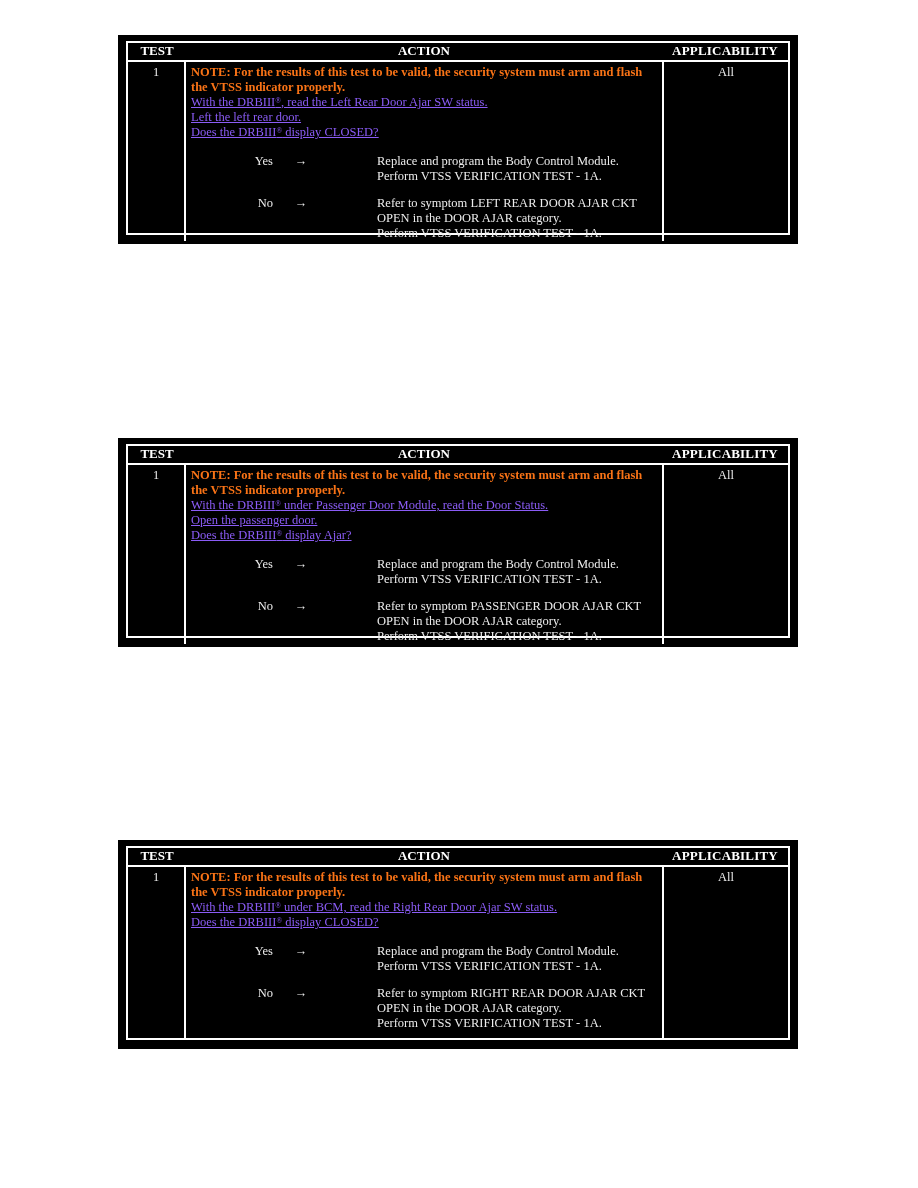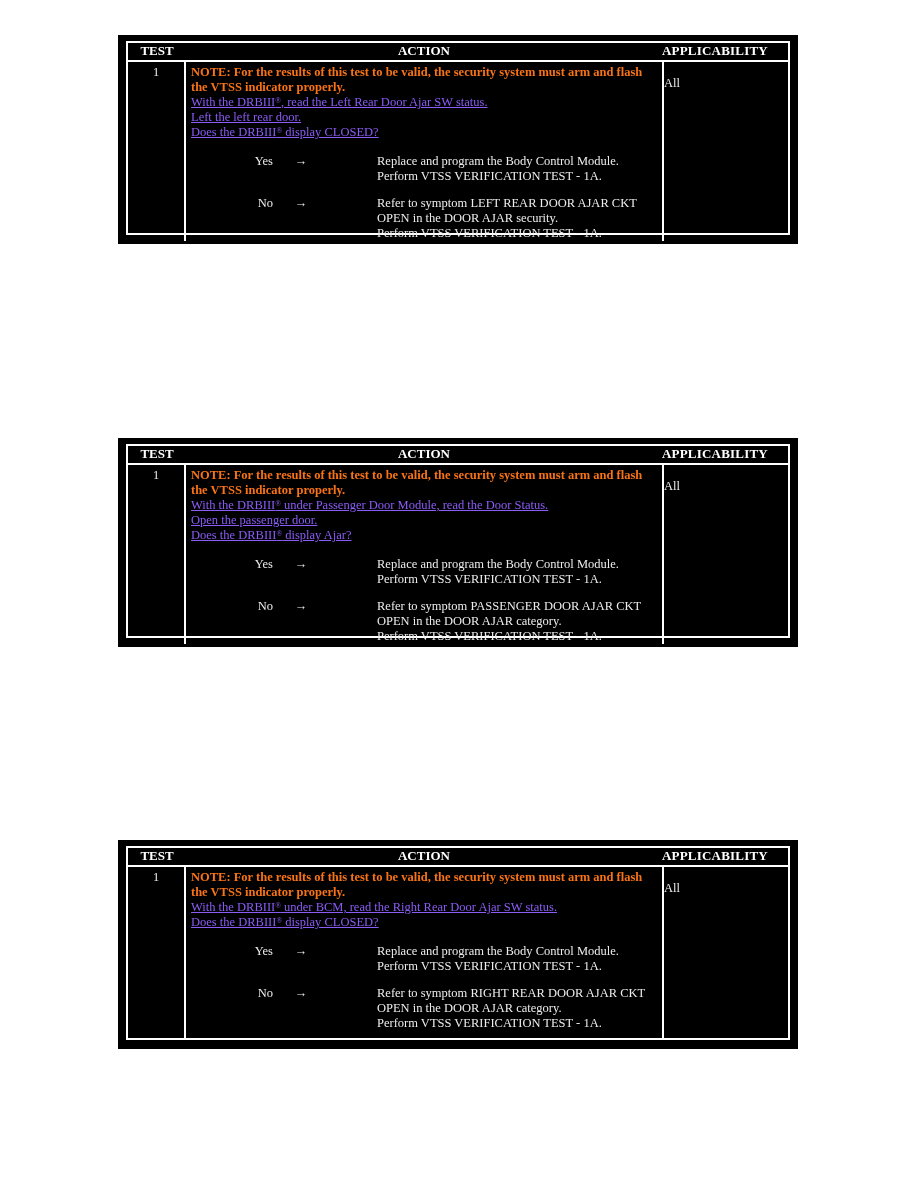--- a/index.html
+++ b/index.html
@@ -40,21 +40,21 @@
     display: flex;
     border-bottom: 2px solid #ffffff;
     color: #ffffff;
     font-weight: bold;
     font-size: 13px;
     line-height: 14px;
     padding: 1px 0 2px 0;
   }
   .header-row .h-test { width: 58px; text-align: center; }
   .header-row .h-action { flex: 1; text-align: center; }
-  .header-row .h-appl { width: 126px; letter-spacing: 0.2px; }
+  .header-row .h-appl { width: 126px; text-align: center; letter-spacing: 0.2px; }
   .body-row {
     flex: 1;
     display: flex;
     color: #ededed;
     font-size: 12.5px;
     line-height: 15px;
   }
   .test-cell {
     width: 56px;
     border-right: 2px solid #ffffff;
@@ -63,22 +63,22 @@
     box-sizing: content-box;
   }
   .action-cell {
     flex: 1;
     border-right: 2px solid #ffffff;
     padding: 3px 2px 0 5px;
     overflow: hidden;
   }
   .appl-cell {
     width: 124px;
-    text-align: left;
-    padding-top: 14px;
+    text-align: center;
+    padding-top: 3px;
   }
   .note-line {
     font-weight: bold;
     color: #f97316;
   }
   .step-line { color: #8b5cf6; text-decoration: underline; }
   .branch {
     display: flex;
     margin-top: 12px;
   }
@@ -124,21 +124,21 @@
             <div class="branch-arrow">→</div>
             <div class="branch-text">
               <div>Replace and program the Body Control Module.</div>
               <div>Perform VTSS VERIFICATION TEST - 1A.</div>
             </div>
           </div>
           <div class="branch">
             <div class="branch-label">No</div>
             <div class="branch-arrow">→</div>
             <div class="branch-text">
-              <div>Refer to symptom LEFT REAR DOOR AJAR CKT OPEN in the DOOR AJAR security.</div>
+              <div>Refer to symptom LEFT REAR DOOR AJAR CKT OPEN in the DOOR AJAR category.</div>
               <div>Perform VTSS VERIFICATION TEST - 1A.</div>
             </div>
           </div>
         </div>
         <div class="appl-cell">All</div>
       </div>
     </div>
   </div>
 
   <div class="diag-table" style="top:438px">

